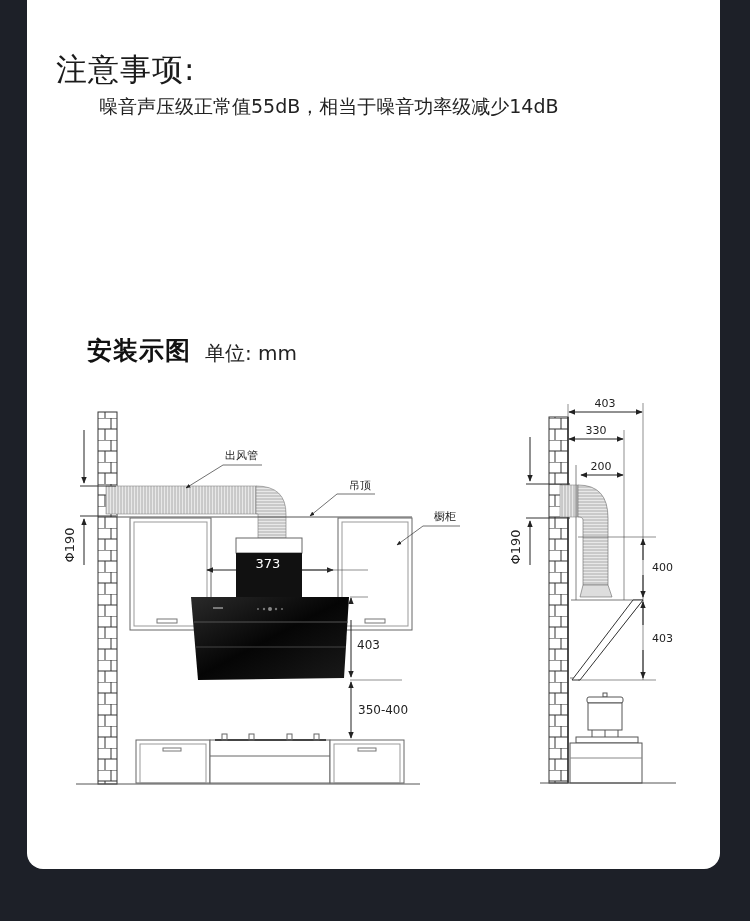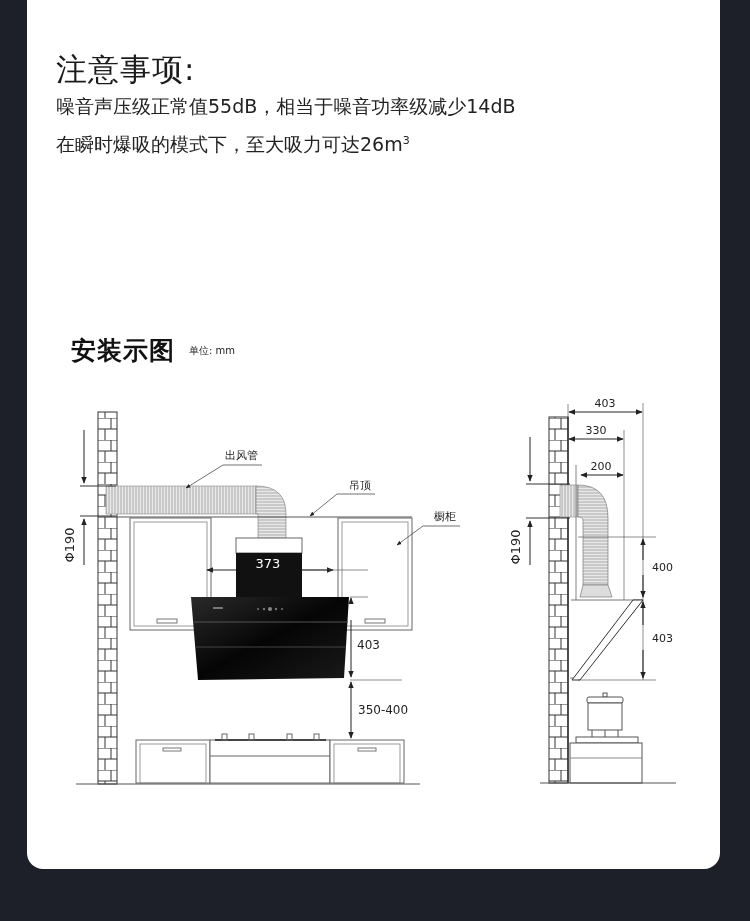--- a/index.html
+++ b/index.html
@@ -14,40 +14,39 @@
     background: #ffffff; border-radius: 0 0 16px 16px;
   }
   .notice-title {
     position: absolute; left: 56px; top: 28px;
     font-size: 31px; font-weight: 500; color: #1b1b1b; letter-spacing: 1px; margin-top: 21px;
   }
   .notice-list {
     position: absolute; left: 56px; top: 90px; margin: 0; padding: 0; list-style: none;
   }
   .notice-list li {
-    font-size: 19px; color: #222; line-height: 33.5px; white-space: nowrap;
+    font-size: 19px; color: #222; line-height: 33.5px; white-space: nowrap; margin-left: 43px;
   }
   .notice-list sup { font-size: 11px; }
   .install-head {
-    position: absolute; left: 71px; top: 334px; display: flex; align-items: center;
+    position: absolute; left: 87px; top: 334px; display: flex; align-items: flex-end;
   }
   .install-title { font-size: 25px; font-weight: bold; color: #111; letter-spacing: 1px; }
-  .install-unit { font-size: 10px; color: #222; margin-left: 14px; font-weight: 500; }
+  .install-unit { font-size: 20px; color: #222; margin-left: 14px; font-weight: 500; }
   svg.diagram { position: absolute; left: 0; top: 0; }
   .lbl { font-family: "DejaVu Sans", "Liberation Sans", sans-serif; fill: #222; }
 </style>
 </head>
 <body>
 
 <div class="card"></div>
 
 <div class="notice-title">注意事项:</div>
 <ul class="notice-list">
   <li>噪音声压级正常值55dB，相当于噪音功率级减少14dB</li>
-  <li><span>在瞬时爆吸的模式下，至大吸力可达26m</span><sup>3</sup></li>
 </ul>
 
 <div class="install-head">
   <span class="install-title">安装示图</span>
   <span class="install-unit">单位: mm</span>
 </div>
 
 <svg class="diagram" width="750" height="921" viewBox="0 0 750 921">
   <defs>
     <marker id="ar" viewBox="0 0 10 10" refX="9" refY="5" markerWidth="7" markerHeight="7" orient="auto-start-reverse">

